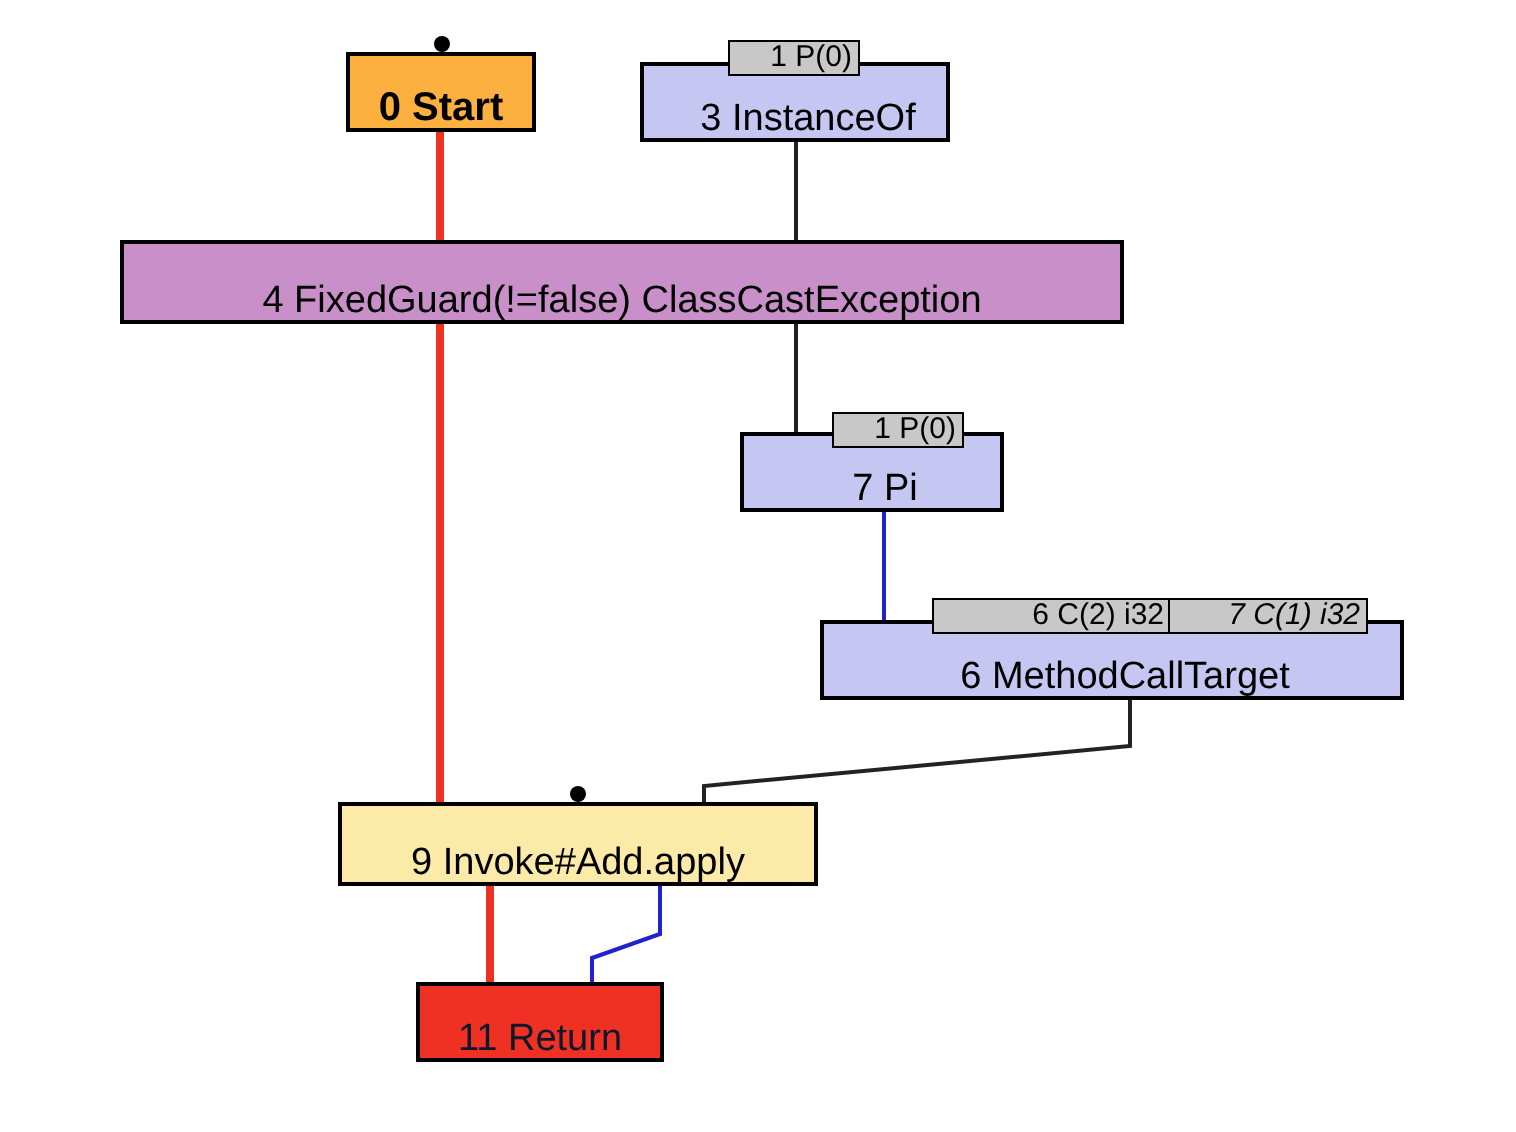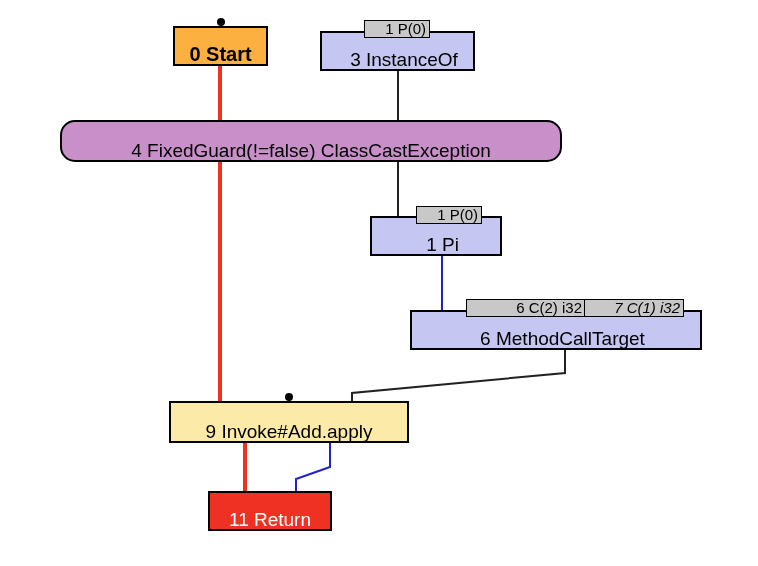--- a/index.html
+++ b/index.html
@@ -43,28 +43,27 @@
     background: #fbb040;
     font-weight: bold;
     font-size: 20px;
   }
   .node.lavender {
     background: #c6c6f2;
     padding-left: 13px;
   }
   .node.purple {
     background: #c98fc9;
-    border-radius: 15px;
   }
   .node.yellow {
     background: #fbeaa8;
   }
   .node.red {
     background: #ef3124;
-    color: #ffffff;
+    color: #0f172a;
   }
   .port {
     position: absolute;
     box-sizing: border-box;
     background: #c8c8c8;
     border: 1px solid #000000;
     font-size: 15px;
     line-height: 16px;
     height: 18px;
     color: #000000;
@@ -103,21 +102,21 @@
       </div>
       <div class="anchor-dot" style="left: 216.5px; top: 18px;"></div>
       <div class="node lavender" style="left: 320px; top: 31px; width: 155px; height: 40px;">
         <span class="node-label">3 InstanceOf</span>
       </div>
       <div class="port" style="left: 364px; top: 20px; width: 66px;">1 P(0)</div>
       <div class="node purple" style="left: 60px; top: 120px; width: 502px; height: 42px;">
         <span class="node-label">4 FixedGuard(!=false) ClassCastException</span>
       </div>
       <div class="node lavender" style="left: 370px; top: 216px; width: 132px; height: 40px;">
-        <span class="node-label">1 Pi</span>
+        <span class="node-label">7 Pi</span>
       </div>
       <div class="port" style="left: 416px; top: 206px; width: 66px;">1 P(0)</div>
       <div class="node lavender" style="left: 410px; top: 310px; width: 292px; height: 40px;">
         <span class="node-label">6 MethodCallTarget</span>
       </div>
       <div class="port" style="left: 466px; top: 299px; width: 120px;">6 C(2) i32</div>
       <div class="port" style="left: 584px; top: 299px; width: 100px; font-style: italic;">7 C(1) i32</div>
       <div class="node yellow" style="left: 169px; top: 401px; width: 240px; height: 42px;">
         <span class="node-label">9 Invoke#Add.apply</span>
       </div>

